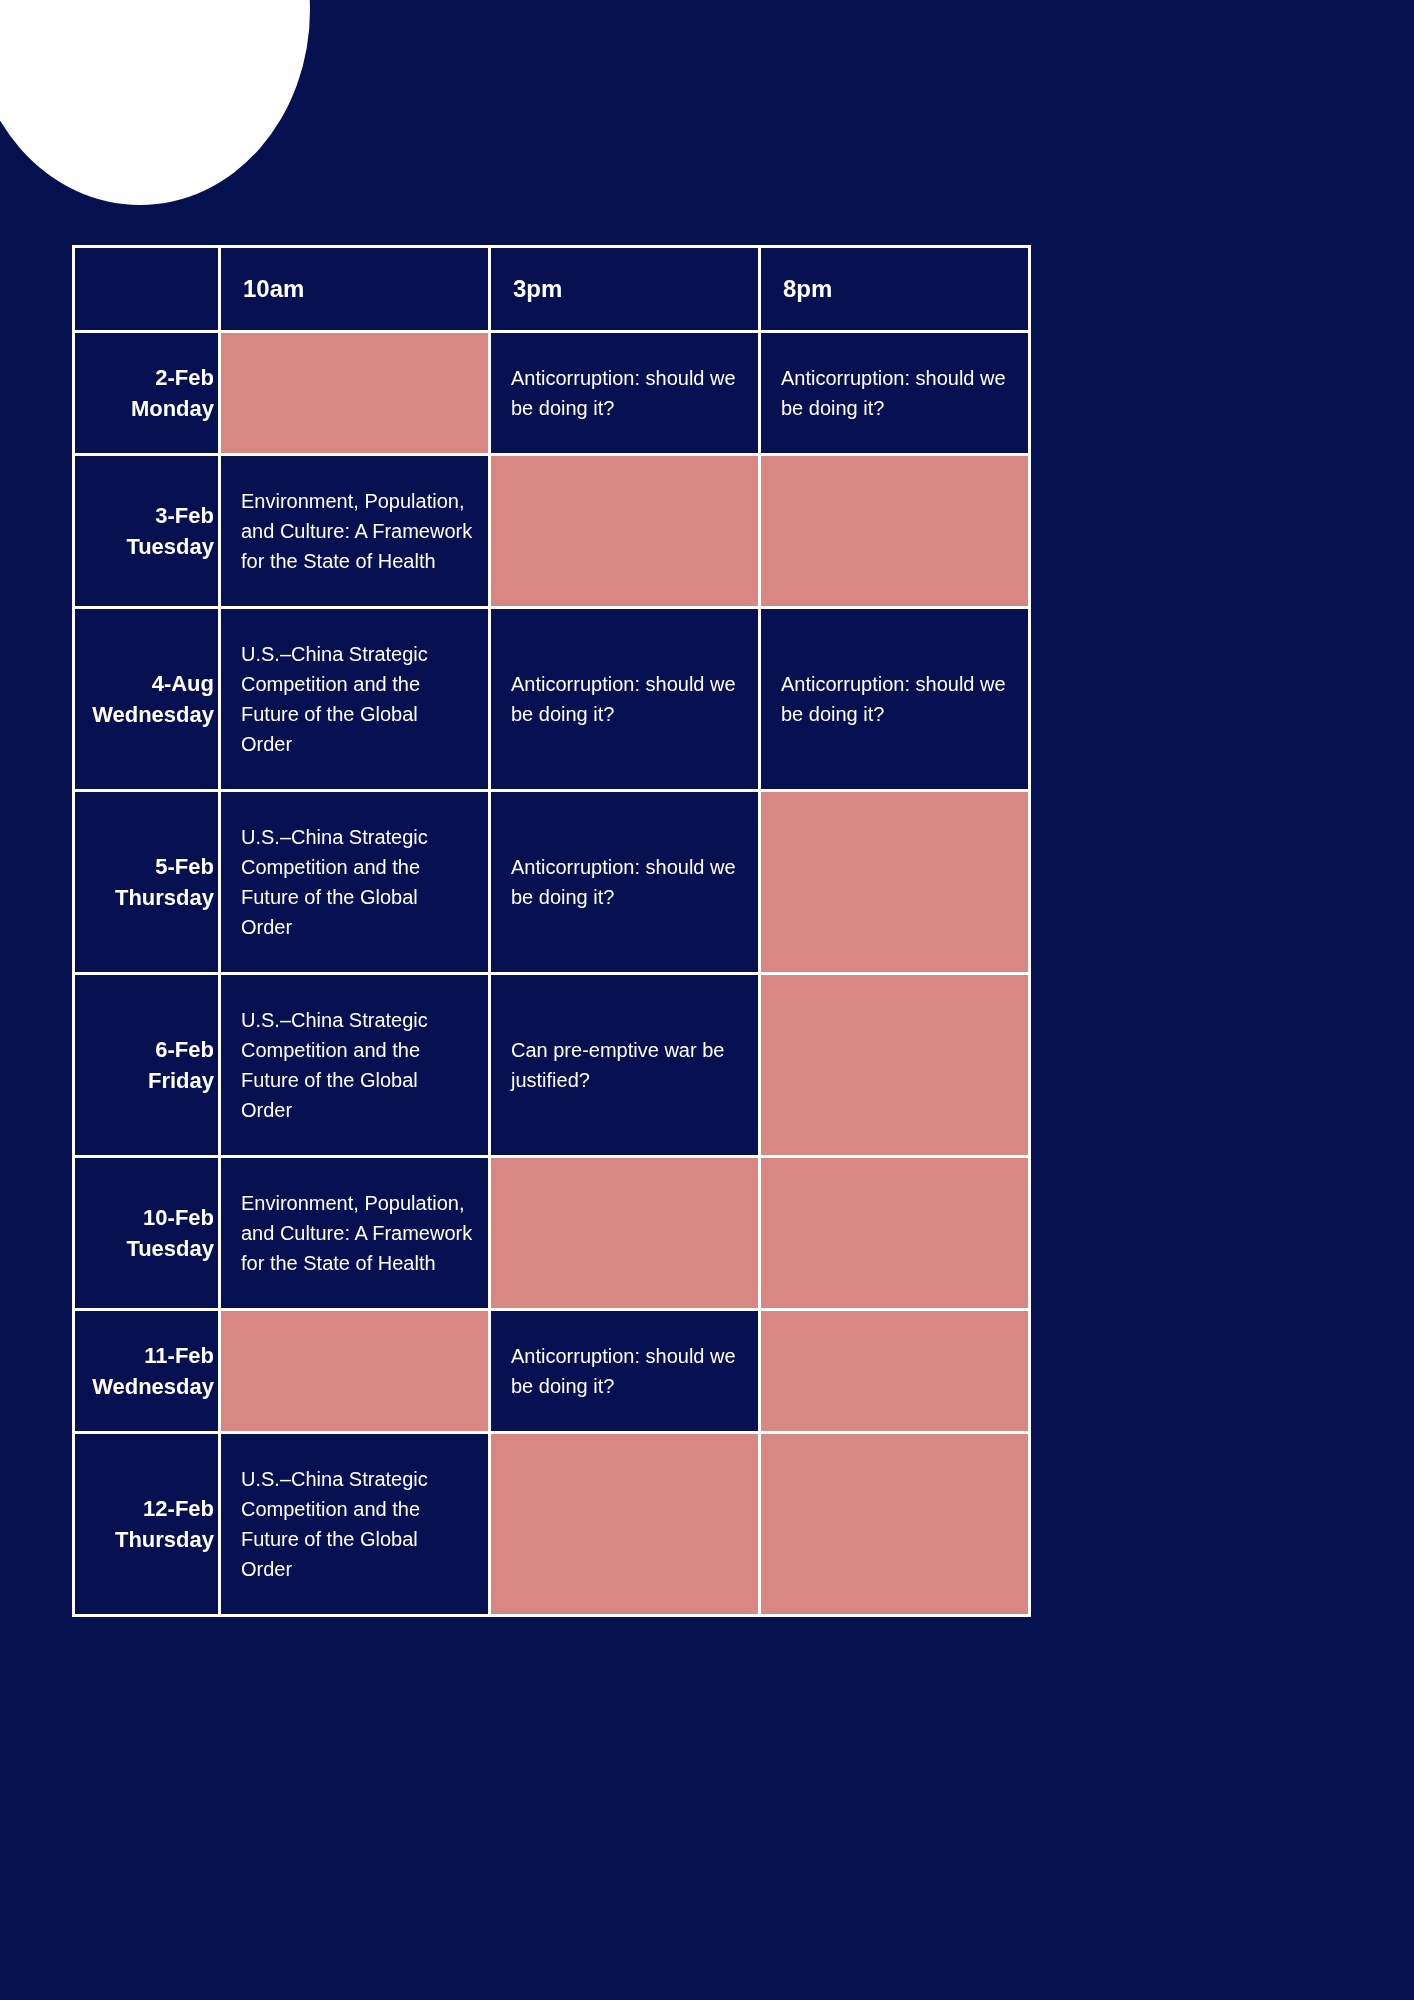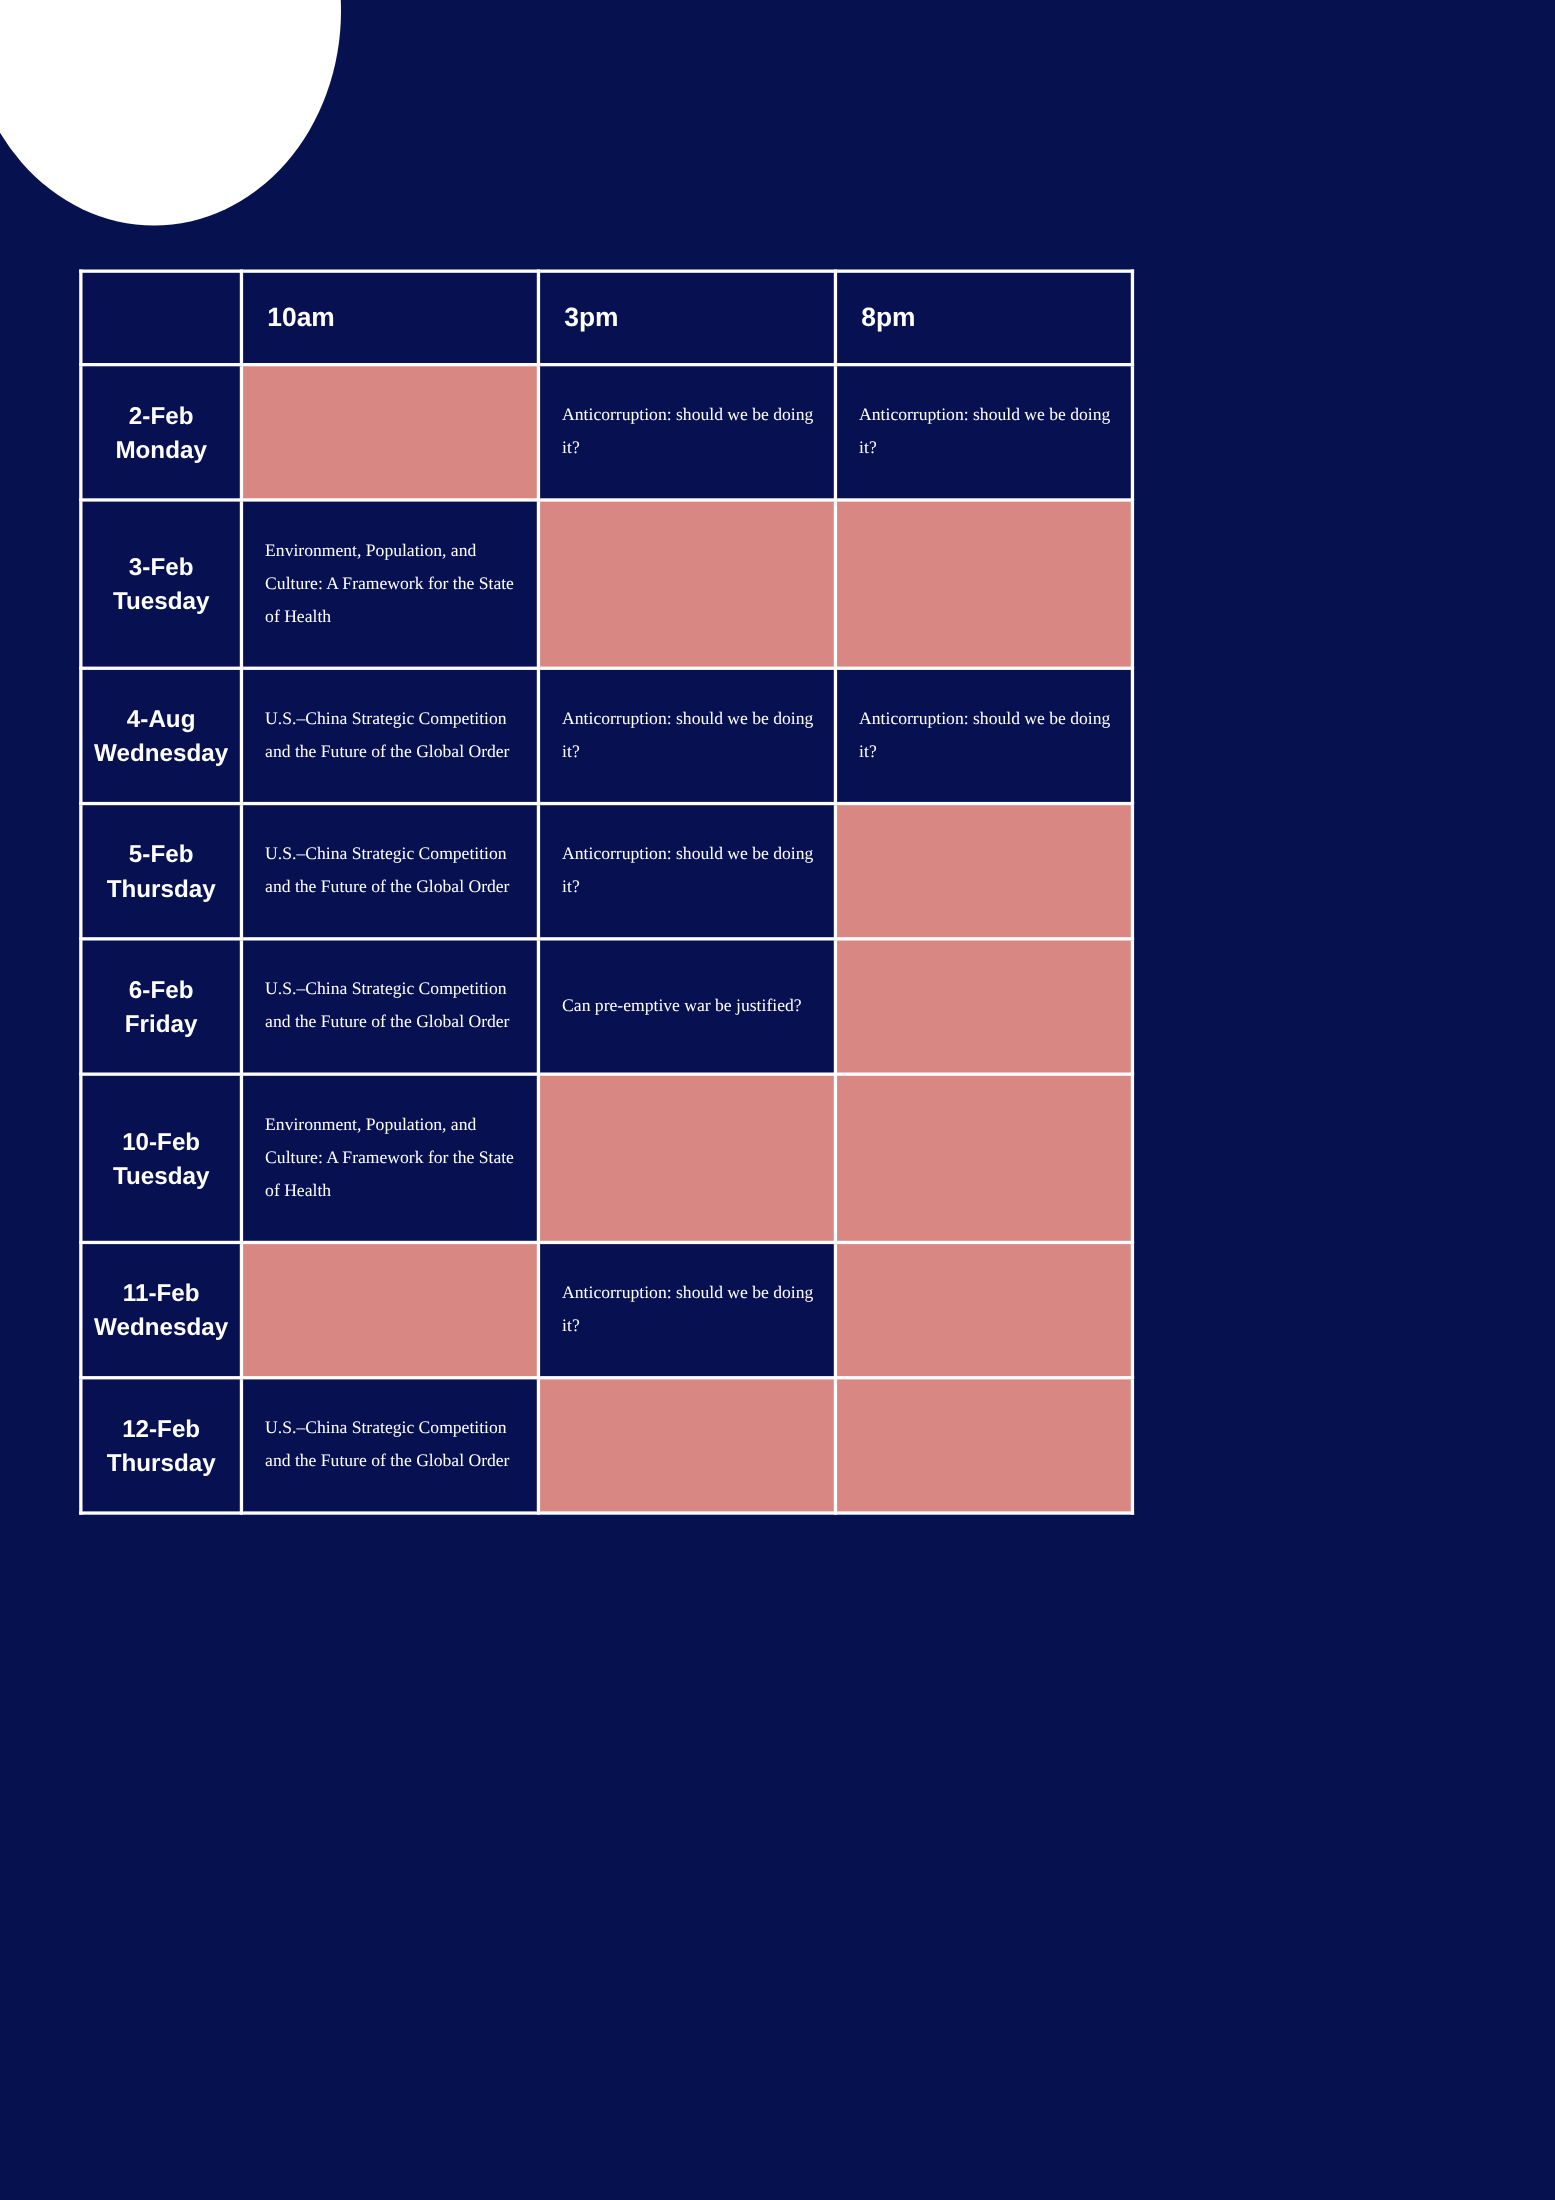--- a/index.html
+++ b/index.html
@@ -47,33 +47,32 @@
     text-align:left;
     padding:0 0 0 22px;
     font-size:24px;
     font-weight:bold;
     color:var(--text);
   }
   th.col-dates{width:146px;}
   th.col-time{width:270px;}
   td.date-cell{
     width:146px;
-    text-align:center;
+    text-align:right;
     font-weight:bold;
     font-size:22px;
     line-height:31px;
     padding:10px 4px;
   }
   td.class-cell{
     width:270px;
     padding:30px 14px 30px 20px;
-    font-size:16px;
+    font-size:20px;
     line-height:30px;
     font-weight:normal;
-    font-family:Liberation Serif, serif;
   }
   td.class-cell.empty{
     background:var(--empty);
   }
 </style>
 </head>
 <body>
 
 <div class="badge">
   

